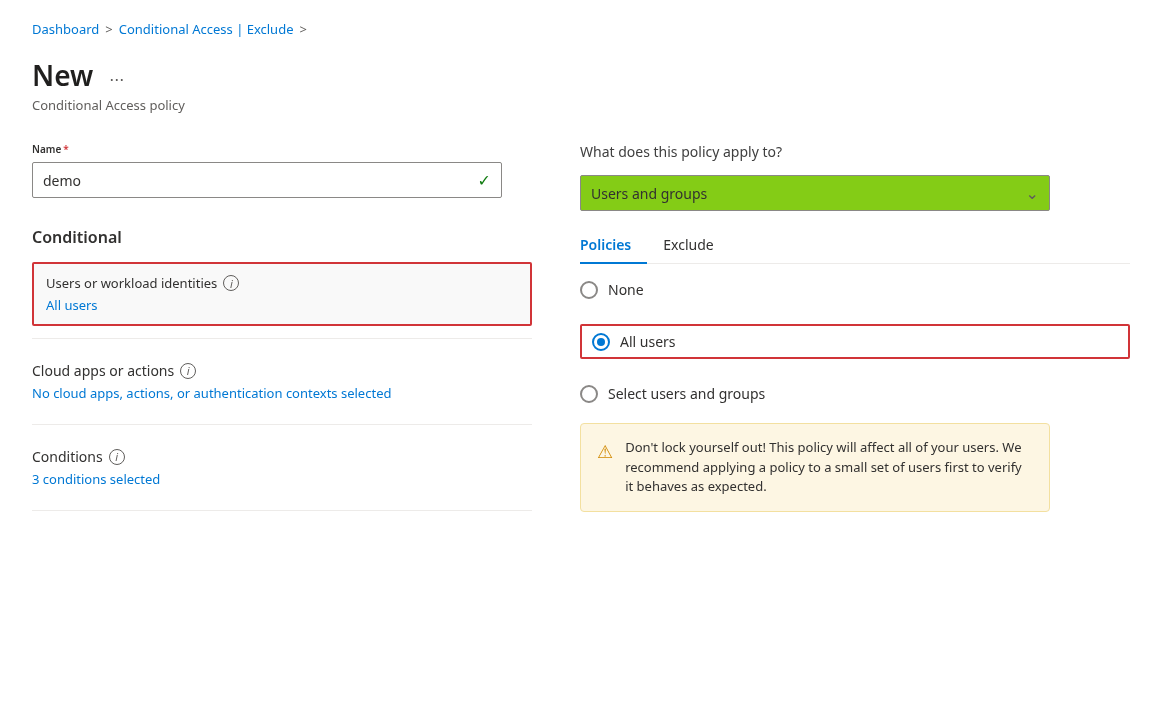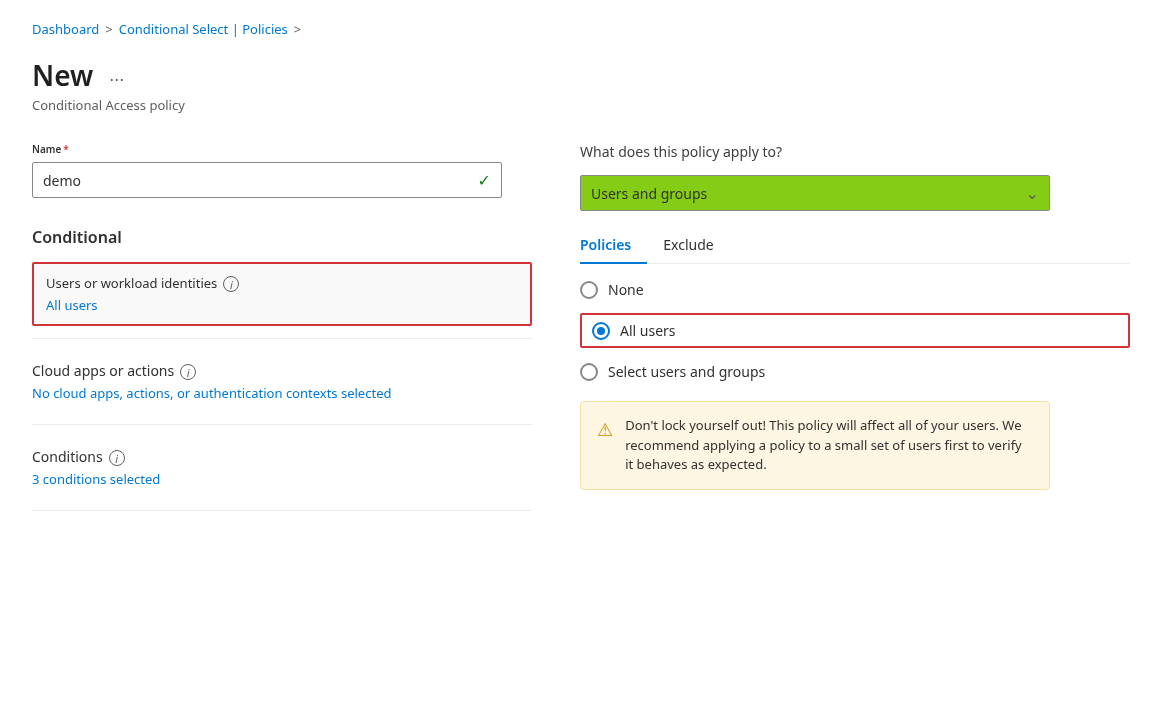--- a/index.html
+++ b/index.html
@@ -110,21 +110,21 @@
       border: 2px solid #d13438;
       border-radius: 2px;
       margin-bottom: 4px;
       background: #f9f9f9;
       cursor: pointer;
     }
     .assignment-item-title {
       font-size: 13px;
       color: #323130;
       display: flex;
-      align-items: flex-end;
+      align-items: center;
       gap: 6px;
     }
     .assignment-item-value {
       color: #0078d4;
       font-size: 13px;
       margin-top: 4px;
     }
     .info-icon {
       display: inline-flex;
       align-items: center;
@@ -194,21 +194,21 @@
       border-bottom: 2px solid #0078d4;
       font-weight: 600;
     }
     .tab:first-child {
       padding-left: 0;
     }
     .radio-group {
       margin-top: 16px;
       display: flex;
       flex-direction: column;
-      gap: 14px;
+      gap: 25px;
     }
     .radio-item {
       display: flex;
       align-items: center;
       gap: 10px;
       cursor: pointer;
     }
     .radio-circle {
       width: 18px;
       height: 18px;
@@ -265,21 +265,21 @@
     }
   </style>
 </head>
 <body>
 
 <div class="page">
 
   <div class="breadcrumb">
     <a href="#">Dashboard</a>
     <span class="breadcrumb-sep">&gt;</span>
-    <a href="#">Conditional Select | Policies</a>
+    <a href="#">Conditional Access | Exclude</a>
     <span class="breadcrumb-sep">&gt;</span>
   </div>
 
   <div class="page-header">
     <div class="page-title-row">
       <span class="page-title">New</span>
       <button class="ellipsis-btn">...</button>
     </div>
     <div class="page-subtitle">Conditional Access policy</div>
   </div>

